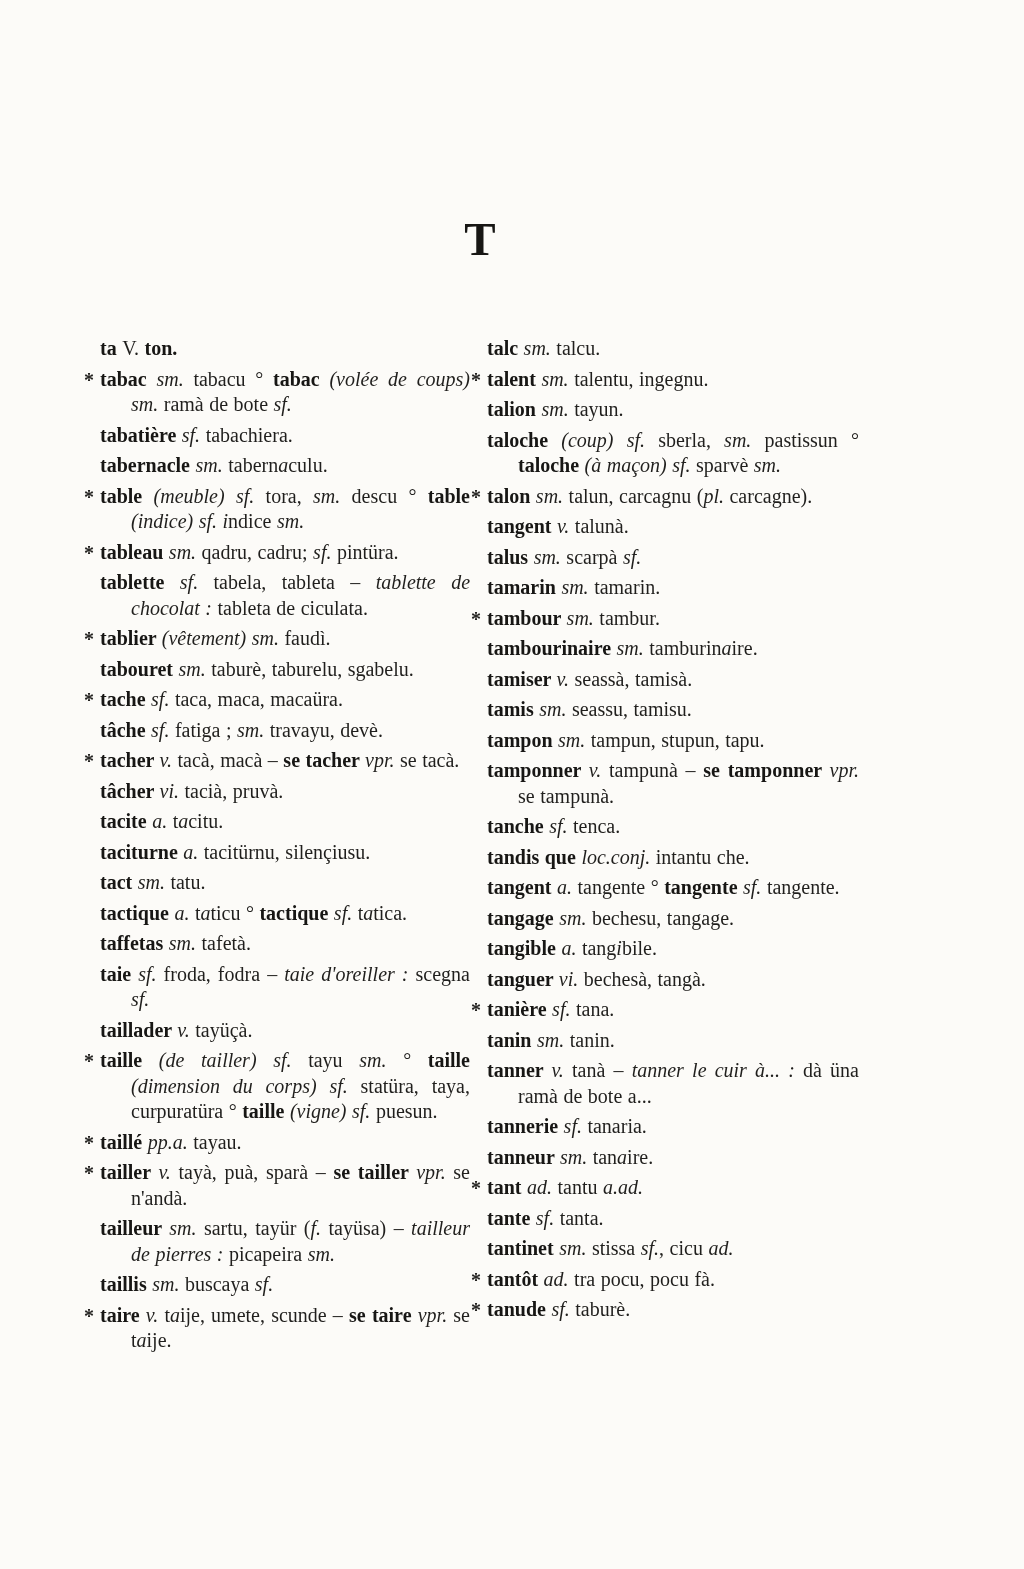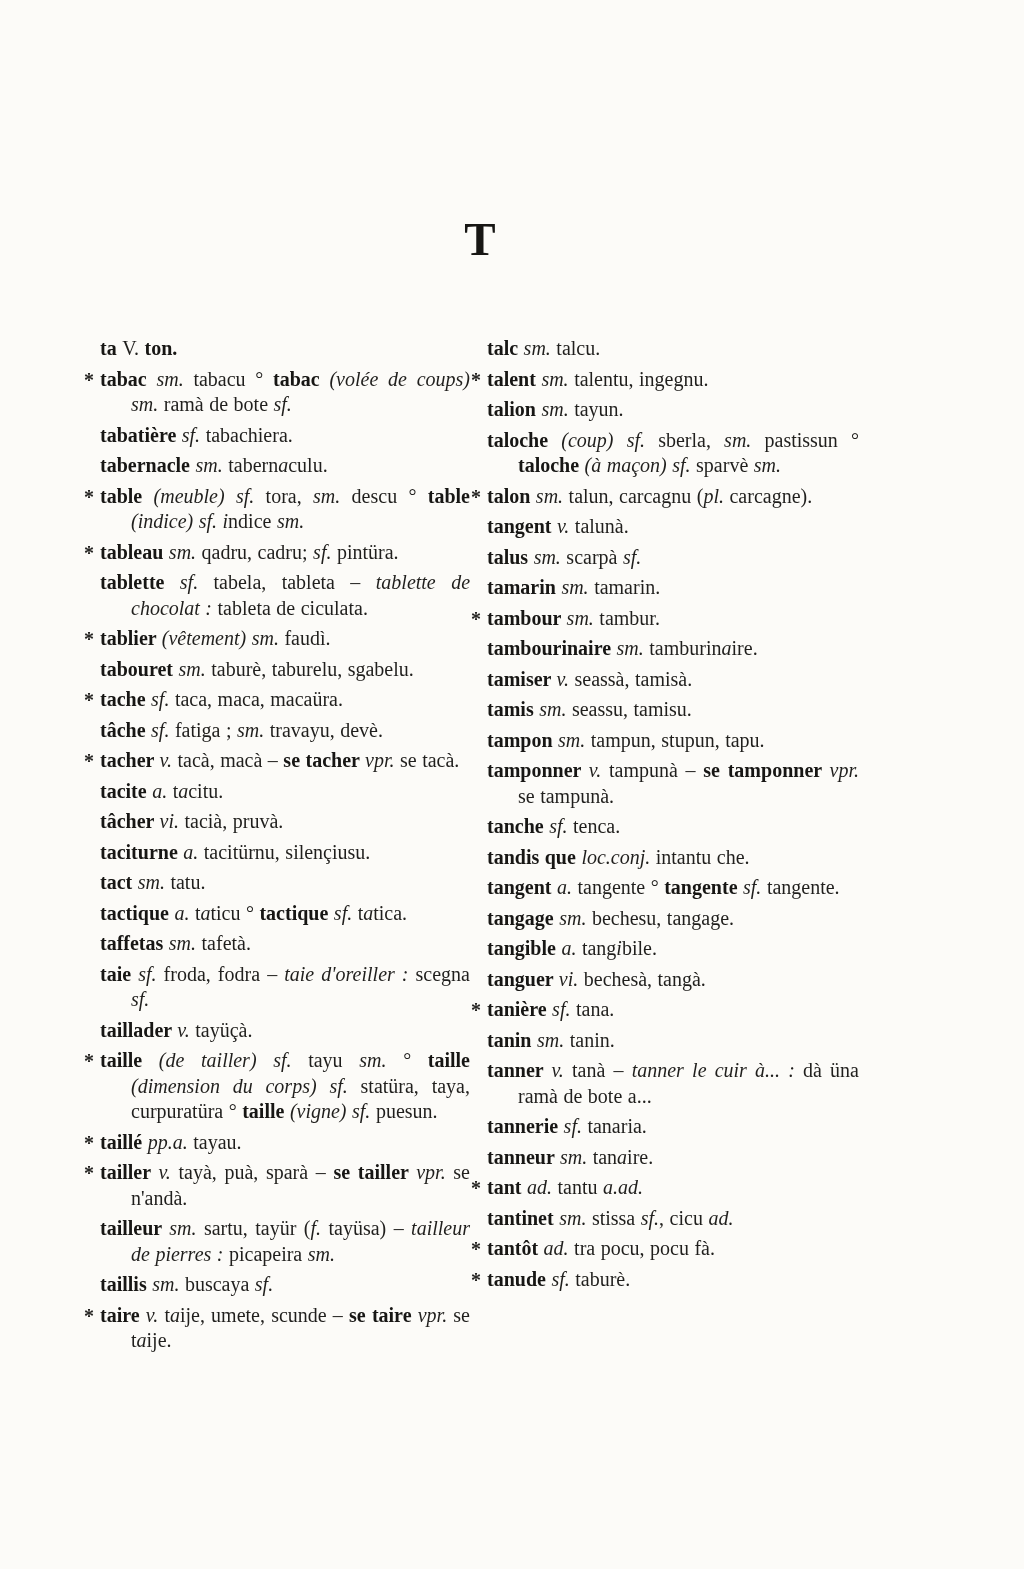--- a/index.html
+++ b/index.html
@@ -57,22 +57,22 @@
     <p class="entry"><span class="b">tabatière </span><span class="i">sf. </span><span class="n">tabachiera.</span></p>
     <p class="entry"><span class="b">tabernacle </span><span class="i">sm. </span><span class="n">tabern</span><span class="i">a</span><span class="n">culu.</span></p>
     <p class="entry"><span class="star">*</span><span class="b">table </span><span class="i">(meuble) sf. </span><span class="n">tora, </span><span class="i">sm. </span><span class="n">descu ° </span><span class="b">table </span><span class="i">(indice) sf. </span><span class="i">i</span><span class="n">ndice </span><span class="i">sm.</span></p>
     <p class="entry"><span class="star">*</span><span class="b">tableau </span><span class="i">sm. </span><span class="n">qadru, cadru; </span><span class="i">sf. </span><span class="n">pintüra.</span></p>
     <p class="entry"><span class="b">tablette </span><span class="i">sf. </span><span class="n">tabela, tableta – </span><span class="i">tablette de chocolat :</span><span class="n"> tableta de ciculata.</span></p>
     <p class="entry"><span class="star">*</span><span class="b">tablier </span><span class="i">(vêtement) sm. </span><span class="n">faudì.</span></p>
     <p class="entry"><span class="b">tabouret </span><span class="i">sm. </span><span class="n">taburè, taburelu, sgabelu.</span></p>
     <p class="entry"><span class="star">*</span><span class="b">tache </span><span class="i">sf. </span><span class="n">taca, maca, macaüra.</span></p>
     <p class="entry"><span class="b">tâche </span><span class="i">sf. </span><span class="n">fatiga ; </span><span class="i">sm. </span><span class="n">travayu, devè.</span></p>
     <p class="entry"><span class="star">*</span><span class="b">tacher </span><span class="i">v. </span><span class="n">tacà, macà – </span><span class="b">se tacher </span><span class="i">vpr. </span><span class="n">se tacà.</span></p>
+    <p class="entry"><span class="b">tâcher </span><span class="i">vi. </span><span class="n">tacià, pruvà.</span></p>
     <p class="entry"><span class="b">tacite </span><span class="i">a. </span><span class="n">t</span><span class="i">a</span><span class="n">citu.</span></p>
-    <p class="entry"><span class="b">tâcher </span><span class="i">vi. </span><span class="n">tacià, pruvà.</span></p>
     <p class="entry"><span class="b">taciturne </span><span class="i">a. </span><span class="n">tacitürnu, silençiusu.</span></p>
     <p class="entry"><span class="b">tact </span><span class="i">sm. </span><span class="n">tatu.</span></p>
     <p class="entry"><span class="b">tactique </span><span class="i">a. </span><span class="n">t</span><span class="i">a</span><span class="n">ticu ° </span><span class="b">tactique </span><span class="i">sf. </span><span class="n">t</span><span class="i">a</span><span class="n">tica.</span></p>
     <p class="entry"><span class="b">taffetas </span><span class="i">sm. </span><span class="n">tafetà.</span></p>
     <p class="entry"><span class="b">taie </span><span class="i">sf. </span><span class="n">froda, fodra – </span><span class="i">taie d'oreiller :</span><span class="n"> scegna </span><span class="i">sf.</span></p>
     <p class="entry"><span class="b">taillader </span><span class="i">v. </span><span class="n">tayüçà.</span></p>
     <p class="entry"><span class="star">*</span><span class="b">taille </span><span class="i">(de tailler) sf. </span><span class="n">tayu </span><span class="i">sm. </span><span class="n">° </span><span class="b">taille </span><span class="i">(dimension du corps) sf. </span><span class="n">statüra, taya, curpuratüra ° </span><span class="b">taille </span><span class="i">(vigne) sf. </span><span class="n">puesun.</span></p>
     <p class="entry"><span class="star">*</span><span class="b">taillé </span><span class="i">pp.a. </span><span class="n">tayau.</span></p>
     <p class="entry"><span class="star">*</span><span class="b">tailler </span><span class="i">v. </span><span class="n">tayà, puà, sparà – </span><span class="b">se tailler </span><span class="i">vpr. </span><span class="n">se n'andà.</span></p>
     <p class="entry"><span class="b">tailleur </span><span class="i">sm. </span><span class="n">sartu, tayür (</span><span class="i">f. </span><span class="n">tayüsa) – </span><span class="i">tailleur de pierres :</span><span class="n"> picapeira </span><span class="i">sm.</span></p>
@@ -100,16 +100,17 @@
     <p class="entry"><span class="b">tangent </span><span class="i">a. </span><span class="n">tangente ° </span><span class="b">tangente </span><span class="i">sf. </span><span class="n">tangente.</span></p>
     <p class="entry"><span class="b">tangage </span><span class="i">sm. </span><span class="n">bechesu, tangage.</span></p>
     <p class="entry"><span class="b">tangible </span><span class="i">a. </span><span class="n">tang</span><span class="i">i</span><span class="n">bile.</span></p>
     <p class="entry"><span class="b">tanguer </span><span class="i">vi. </span><span class="n">bechesà, tangà.</span></p>
     <p class="entry"><span class="star">*</span><span class="b">tanière </span><span class="i">sf. </span><span class="n">tana.</span></p>
     <p class="entry"><span class="b">tanin </span><span class="i">sm. </span><span class="n">tanin.</span></p>
     <p class="entry"><span class="b">tanner </span><span class="i">v. </span><span class="n">tanà – </span><span class="i">tanner le cuir à... :</span><span class="n"> dà üna ramà de bote a...</span></p>
     <p class="entry"><span class="b">tannerie </span><span class="i">sf. </span><span class="n">tanaria.</span></p>
     <p class="entry"><span class="b">tanneur </span><span class="i">sm. </span><span class="n">tan</span><span class="i">a</span><span class="n">ire.</span></p>
     <p class="entry"><span class="star">*</span><span class="b">tant </span><span class="i">ad. </span><span class="n">tantu </span><span class="i">a.ad.</span></p>
+    <p class="entry"><span class="b">tante </span><span class="i">sf. </span><span class="n">tanta.</span></p>
     <p class="entry"><span class="b">tantinet </span><span class="i">sm. </span><span class="n">stissa </span><span class="i">sf.</span><span class="n">, cicu </span><span class="i">ad.</span></p>
     <p class="entry"><span class="star">*</span><span class="b">tantôt </span><span class="i">ad. </span><span class="n">tra pocu, pocu fà.</span></p>
     <p class="entry"><span class="star">*</span><span class="b">tanude </span><span class="i">sf. </span><span class="n">taburè.</span></p>
   </div>
 
 </body></html>

